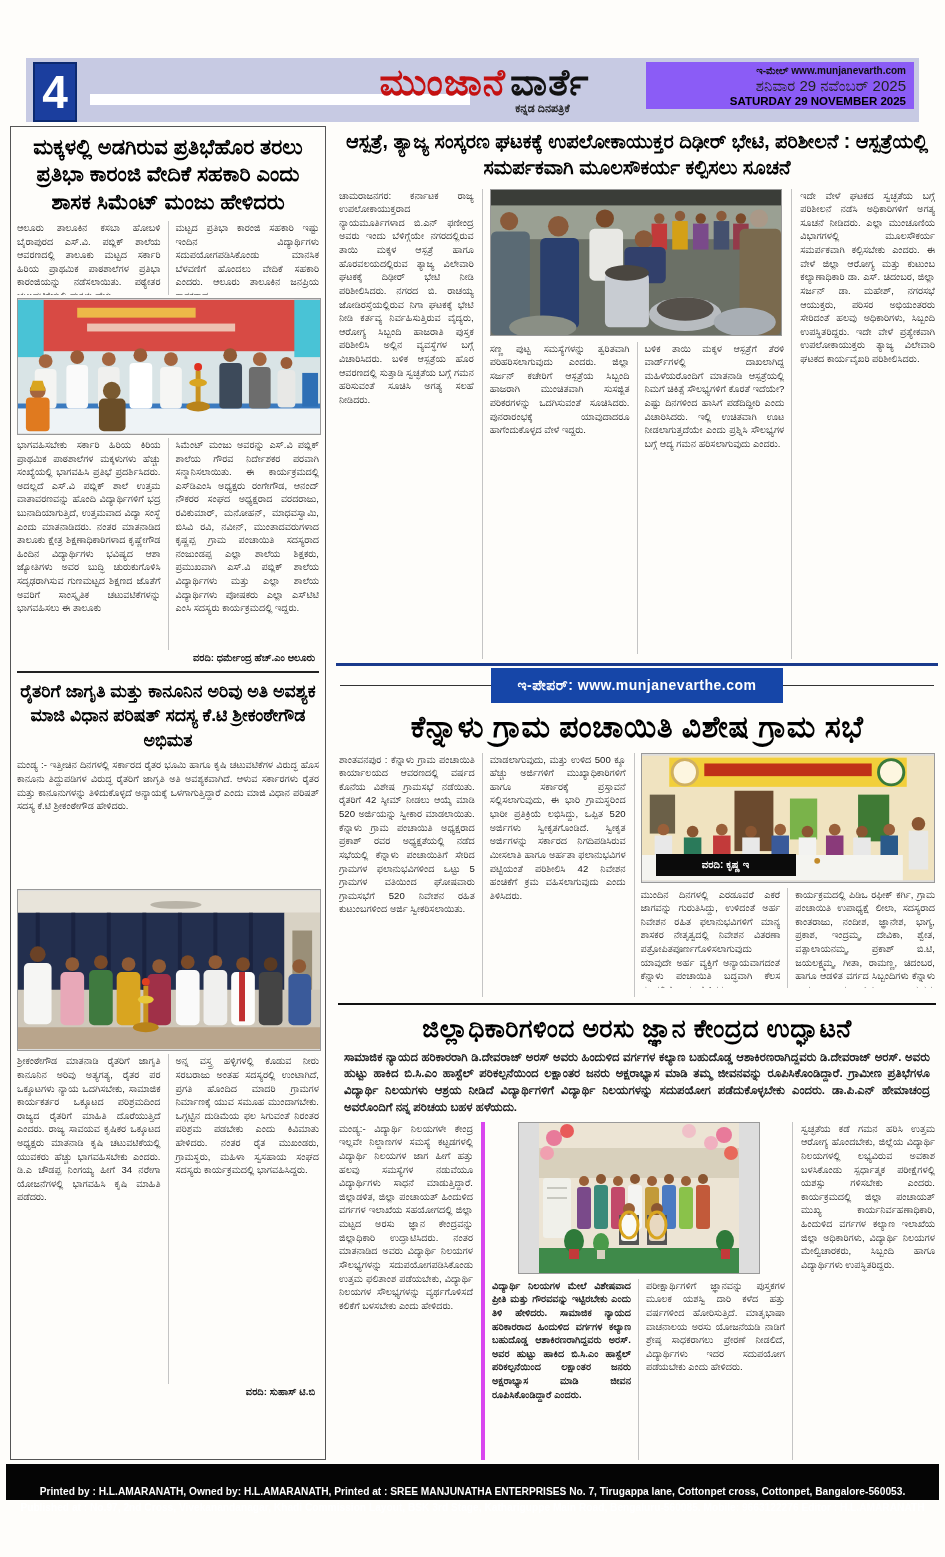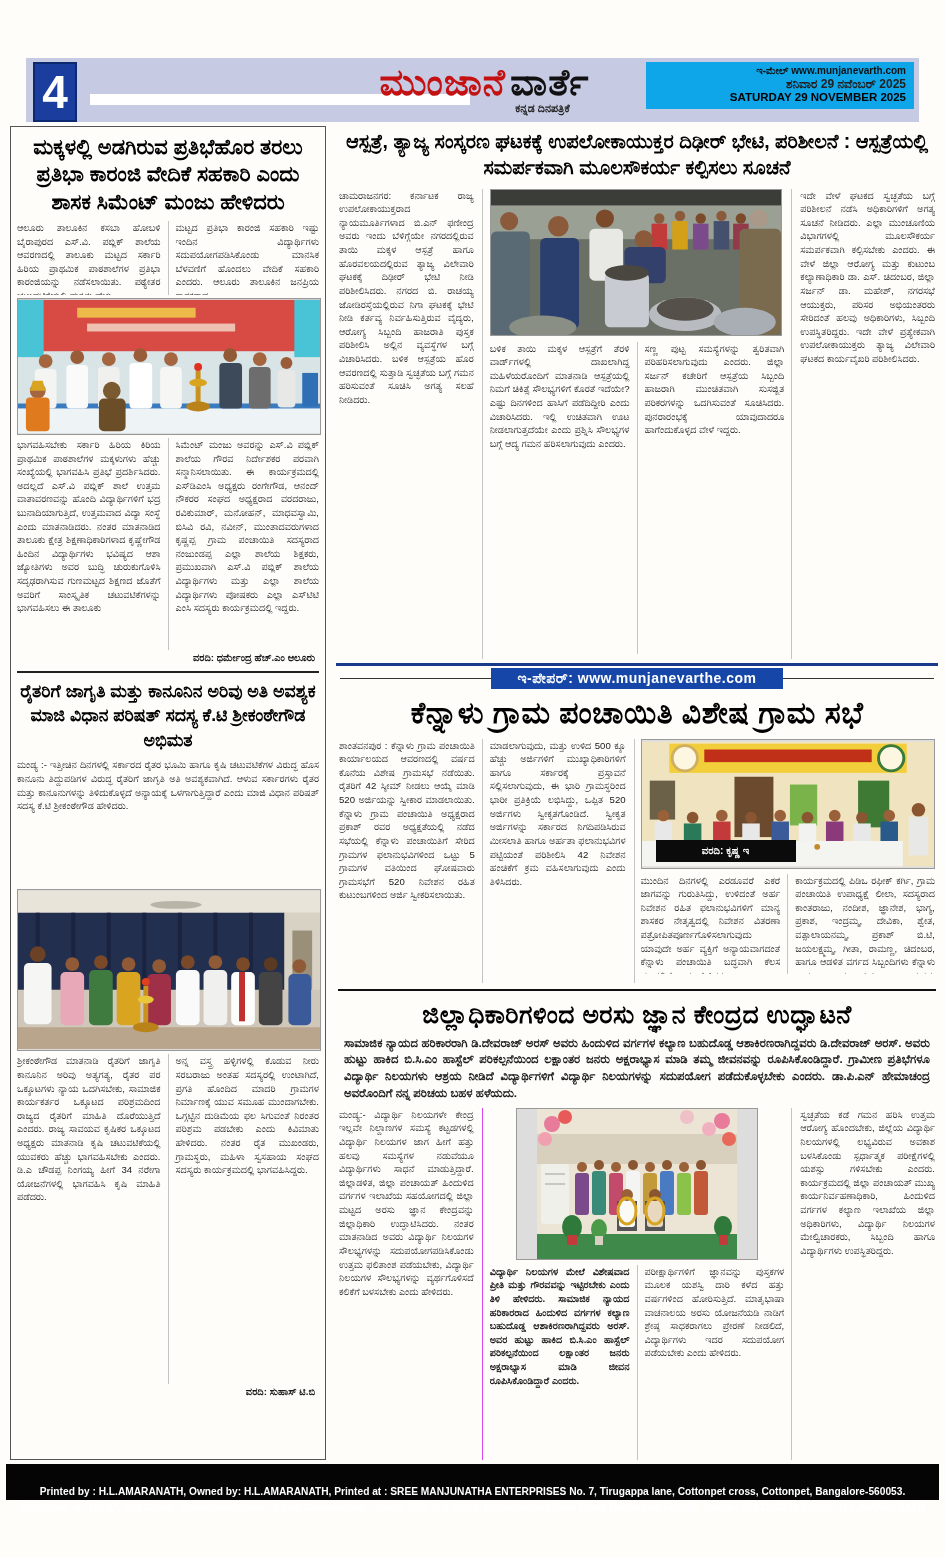--- a/index.html
+++ b/index.html
@@ -18,24 +18,24 @@
     background:#1b3e9e; border:2px solid #0d2a70; color:#fff;
     font-size:46px; font-weight:bold; text-align:center; line-height:56px;
   }
   .white-strip { position:absolute; left:64px; top:36px; width:380px; height:11px; background:#fff; }
   .mast-title { position:absolute; left:0; right:0; top:4px; text-align:center;margin-left:24px; }
   .mast-title .t-red { color:#c41111; font-size:37px; font-weight:bold; letter-spacing:1px; }
   .mast-title .t-black { color:#111; font-size:37px; font-weight:bold; letter-spacing:1px; }
   .mast-sub { position:absolute; left:0; right:-140px; top:44px; text-align:center; font-size:11px; font-weight:bold; color:#222; }
   .info-box {
     position:absolute; right:5px; top:4px; width:252px; height:42px;
-    background:#0ea5e9; padding:3px 8px 2px 8px; text-align:right;
+    background:#8b5cf6; padding:3px 8px 2px 8px; text-align:right;
   }
   .info-box .l1 { font-size:10px; font-weight:bold; color:#111; }
-  .info-box .l2 { font-size:12px; font-weight:bold; color:#222; }
+  .info-box .l2 { font-size:15px; font-weight:normal; color:#222; }
   .info-box .l3 { font-size:11.5px; font-weight:bold; color:#000; }
   
   .left-block {
     position:absolute; top:126px; left:10px; width:316px; height:1334px;
     border:1px solid #555; box-sizing:border-box; padding:4px 6px; overflow:hidden;
   }
   .right-block {
     position:absolute; top:126px; left:334px; width:606px; height:1334px;
     box-sizing:border-box; overflow:hidden;
   }
@@ -58,38 +58,38 @@
   .art-b-c1 { width:140px; overflow:hidden; }
   .art-b-mid { width:306px; margin:0 8px; border-left:1px solid #c4c4c4; border-right:1px solid #c4c4c4; padding:0 7px; }
   .art-b-mid .cols { height:312px; margin-top:6px; }
   .art-b-c4 { width:140px; overflow:hidden; }
   
   .blue-rule { border:0; border-top:3px solid #1a3a8c; margin:4px 2px 2px 2px; }
   .epaper-row { display:flex; align-items:center; margin:2px 6px; }
   .epaper-row .line { flex:1; border-top:1.5px solid #333; }
   .epaper-banner {
     background:#1646a8; color:#fff; font-weight:bold; font-size:14px;
-    padding:2px 26px; letter-spacing:0.5px;
+    padding:9px 26px; letter-spacing:0.5px;
   }
   
   .art-d-body { display:flex; padding:0 5px; height:244px; }
   .art-d-left { width:292px; display:flex; overflow:hidden; }
   .art-d-right { width:300px; margin-left:8px; border-left:1px solid #c4c4c4; padding-left:6px; }
   .art-d-right .cols { height:100px; margin-top:5px; }
   .caption-box {
     position:absolute; left:14px; bottom:6px; width:140px; height:22px;
     background:#0b0b0b; color:#fff; font-size:10px; font-weight:bold;
     text-align:center; line-height:22px;
   }
   .d-bottom-rule { border:0; border-top:2px solid #111; margin:6px 4px 0 4px; }
   
   .art-e-lead { font-size:11.6px; font-weight:bold; line-height:1.45; text-align:justify; padding:0 10px; margin-bottom:6px; }
   .art-e-body { display:flex; padding:0 5px; height:372px; }
   .art-e-c1 { width:140px; overflow:hidden; }
-  .art-e-mid { width:306px; margin:0 8px; border-left:1px solid #d946ef; border-right:1px solid #c4c4c4; padding:0 7px; }
+  .art-e-mid { width:306px; margin:0 8px; border-left:4px solid #d946ef; border-right:1px solid #c4c4c4; padding:0 7px; }
   .art-e-mid .cols { height:200px; margin-top:5px; }
   .art-e-c4 { width:140px; overflow:hidden; }
   .cap-bold { font-weight:bold; }
   
   .footer {
     position:absolute; top:1464px; left:6px; width:933px; height:36px;
     background:#050505; color:#fff; text-align:center;
     font-size:10.2px; font-weight:bold; line-height:16px; padding-top:20px;
     box-sizing:border-box;
   }
@@ -273,22 +273,22 @@
                 <rect x="192" y="30" width="32" height="82" rx="4" fill="#7a6a4e"></rect>
               <rect x="88" y="64" width="34" height="42" rx="4" fill="#c8ccd2"></rect>
               <ellipse cx="105" cy="64" rx="17" ry="6" fill="#4a4640"></ellipse>
               <ellipse cx="150" cy="96" rx="28" ry="13" fill="#b8bcc0"></ellipse>
               <ellipse cx="150" cy="92" rx="22" ry="9" fill="#55504a"></ellipse>
               <ellipse cx="196" cy="102" rx="24" ry="11" fill="#a8aeb4"></ellipse>
               <ellipse cx="40" cy="106" rx="26" ry="9" fill="#8a8f85"></ellipse>
             </svg>
           </div>
           <div class="cols">
+            <div class="col body-txt">ಸಣ್ಣ ಪುಟ್ಟ ಸಮಸ್ಯೆಗಳನ್ನು ತ್ವರಿತವಾಗಿ ಪರಿಹರಿಸಲಾಗುವುದು ಎಂದರು. ಜಿಲ್ಲಾ ಸರ್ಜನ್ ಕಚೇರಿಗೆ ಆಸ್ಪತ್ರೆಯ ಸಿಬ್ಬಂದಿ ಹಾಜರಾಗಿ ಮುಂಚಿತವಾಗಿ ಸುಸಜ್ಜಿತ ಪರಿಕರಗಳನ್ನು ಒದಗಿಸುವಂತೆ ಸೂಚಿಸಿದರು. ಪುನರಾರಂಭಕ್ಕೆ ಯಾವುದಾದರೂ ಹಾಗೆಂದುಕೊಳ್ಳದ ವೇಳೆ ಇದ್ದರು.</div>
             <div class="col body-txt">ಬಳಿಕ ತಾಯಿ ಮಕ್ಕಳ ಆಸ್ಪತ್ರೆಗೆ ತೆರಳಿ ವಾರ್ಡ್‌ಗಳಲ್ಲಿ ದಾಖಲಾಗಿದ್ದ ಮಹಿಳೆಯರೊಂದಿಗೆ ಮಾತನಾಡಿ ಆಸ್ಪತ್ರೆಯಲ್ಲಿ ನಿಮಗೆ ಚಿಕಿತ್ಸೆ ಸೌಲಭ್ಯಗಳಿಗೆ ಕೊರತೆ ಇದೆಯೇ? ಎಷ್ಟು ದಿನಗಳಿಂದ ಹಾಸಿಗೆ ಪಡೆದಿದ್ದೀರಿ ಎಂದು ವಿಚಾರಿಸಿದರು. ಇಲ್ಲಿ ಉಚಿತವಾಗಿ ಊಟ ನೀಡಲಾಗುತ್ತದೆಯೇ ಎಂದು ಪ್ರಶ್ನಿಸಿ ಸೌಲಭ್ಯಗಳ ಬಗ್ಗೆ ಆದ್ಯ ಗಮನ ಹರಿಸಲಾಗುವುದು ಎಂದರು.</div>
-            <div class="col body-txt">ಸಣ್ಣ ಪುಟ್ಟ ಸಮಸ್ಯೆಗಳನ್ನು ತ್ವರಿತವಾಗಿ ಪರಿಹರಿಸಲಾಗುವುದು ಎಂದರು. ಜಿಲ್ಲಾ ಸರ್ಜನ್ ಕಚೇರಿಗೆ ಆಸ್ಪತ್ರೆಯ ಸಿಬ್ಬಂದಿ ಹಾಜರಾಗಿ ಮುಂಚಿತವಾಗಿ ಸುಸಜ್ಜಿತ ಪರಿಕರಗಳನ್ನು ಒದಗಿಸುವಂತೆ ಸೂಚಿಸಿದರು. ಪುನರಾರಂಭಕ್ಕೆ ಯಾವುದಾದರೂ ಹಾಗೆಂದುಕೊಳ್ಳದ ವೇಳೆ ಇದ್ದರು.</div>
           </div>
         </div>
         <div class="art-b-c4 body-txt">ಇದೇ ವೇಳೆ ಘಟಕದ ಸ್ವಚ್ಛತೆಯ ಬಗ್ಗೆ ಪರಿಶೀಲನೆ ನಡೆಸಿ ಅಧಿಕಾರಿಗಳಿಗೆ ಅಗತ್ಯ ಸೂಚನೆ ನೀಡಿದರು. ಎಲ್ಲಾ ಮುಂಚೂಣಿಯ ವಿಭಾಗಗಳಲ್ಲಿ ಮೂಲಸೌಕರ್ಯ ಸಮರ್ಪಕವಾಗಿ ಕಲ್ಪಿಸಬೇಕು ಎಂದರು. ಈ ವೇಳೆ ಜಿಲ್ಲಾ ಆರೋಗ್ಯ ಮತ್ತು ಕುಟುಂಬ ಕಲ್ಯಾಣಾಧಿಕಾರಿ ಡಾ. ಎಸ್. ಚಿದಂಬರ, ಜಿಲ್ಲಾ ಸರ್ಜನ್ ಡಾ. ಮಹೇಶ್, ನಗರಸಭೆ ಆಯುಕ್ತರು, ಪರಿಸರ ಅಭಿಯಂತರರು ಸೇರಿದಂತೆ ಹಲವು ಅಧಿಕಾರಿಗಳು, ಸಿಬ್ಬಂದಿ ಉಪಸ್ಥಿತರಿದ್ದರು. ಇದೇ ವೇಳೆ ಪ್ರತ್ಯೇಕವಾಗಿ ಉಪಲೋಕಾಯುಕ್ತರು ತ್ಯಾಜ್ಯ ವಿಲೇವಾರಿ ಘಟಕದ ಕಾರ್ಯವೈಖರಿ ಪರಿಶೀಲಿಸಿದರು.</div>
       </div>
     </section>
 
     <hr class="blue-rule">
     <div class="epaper-row">
       <div class="line"></div>
       <div class="epaper-banner">ಇ-ಪೇಪರ್: www.munjanevarthe.com</div>

